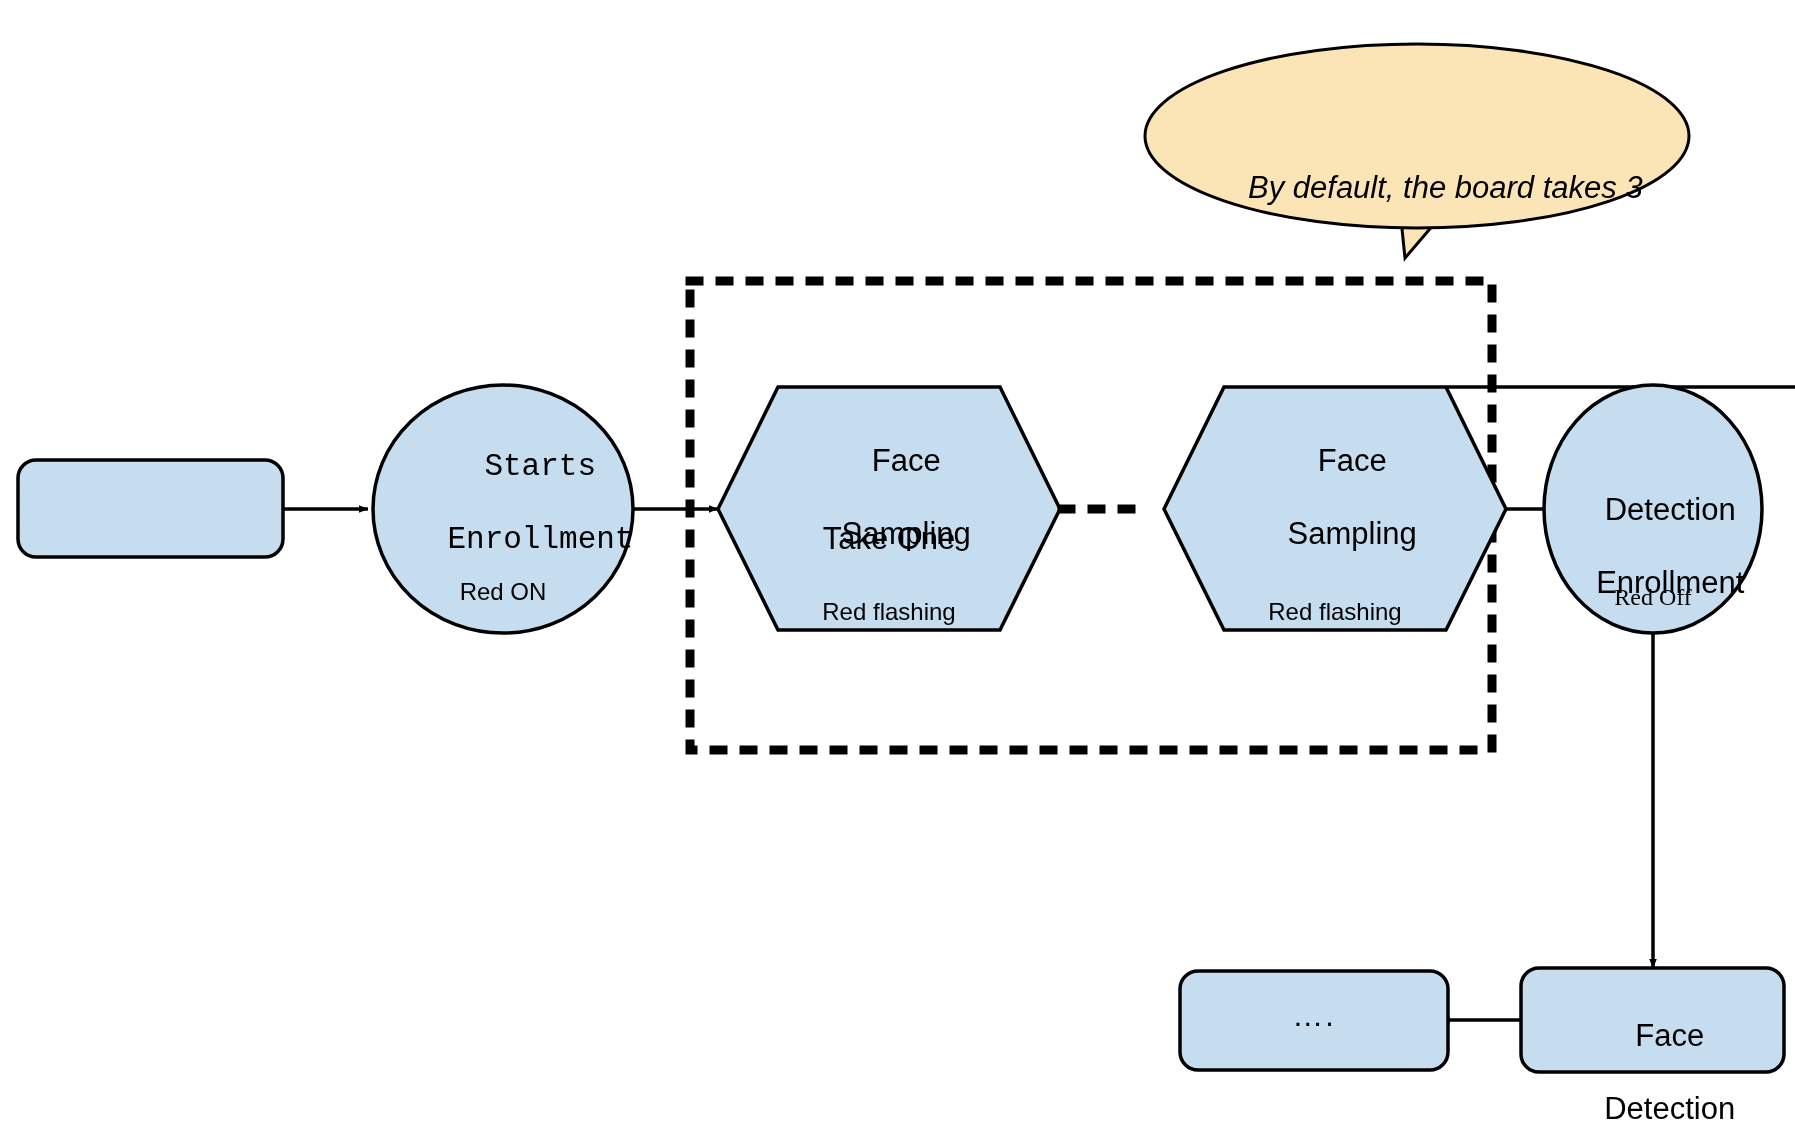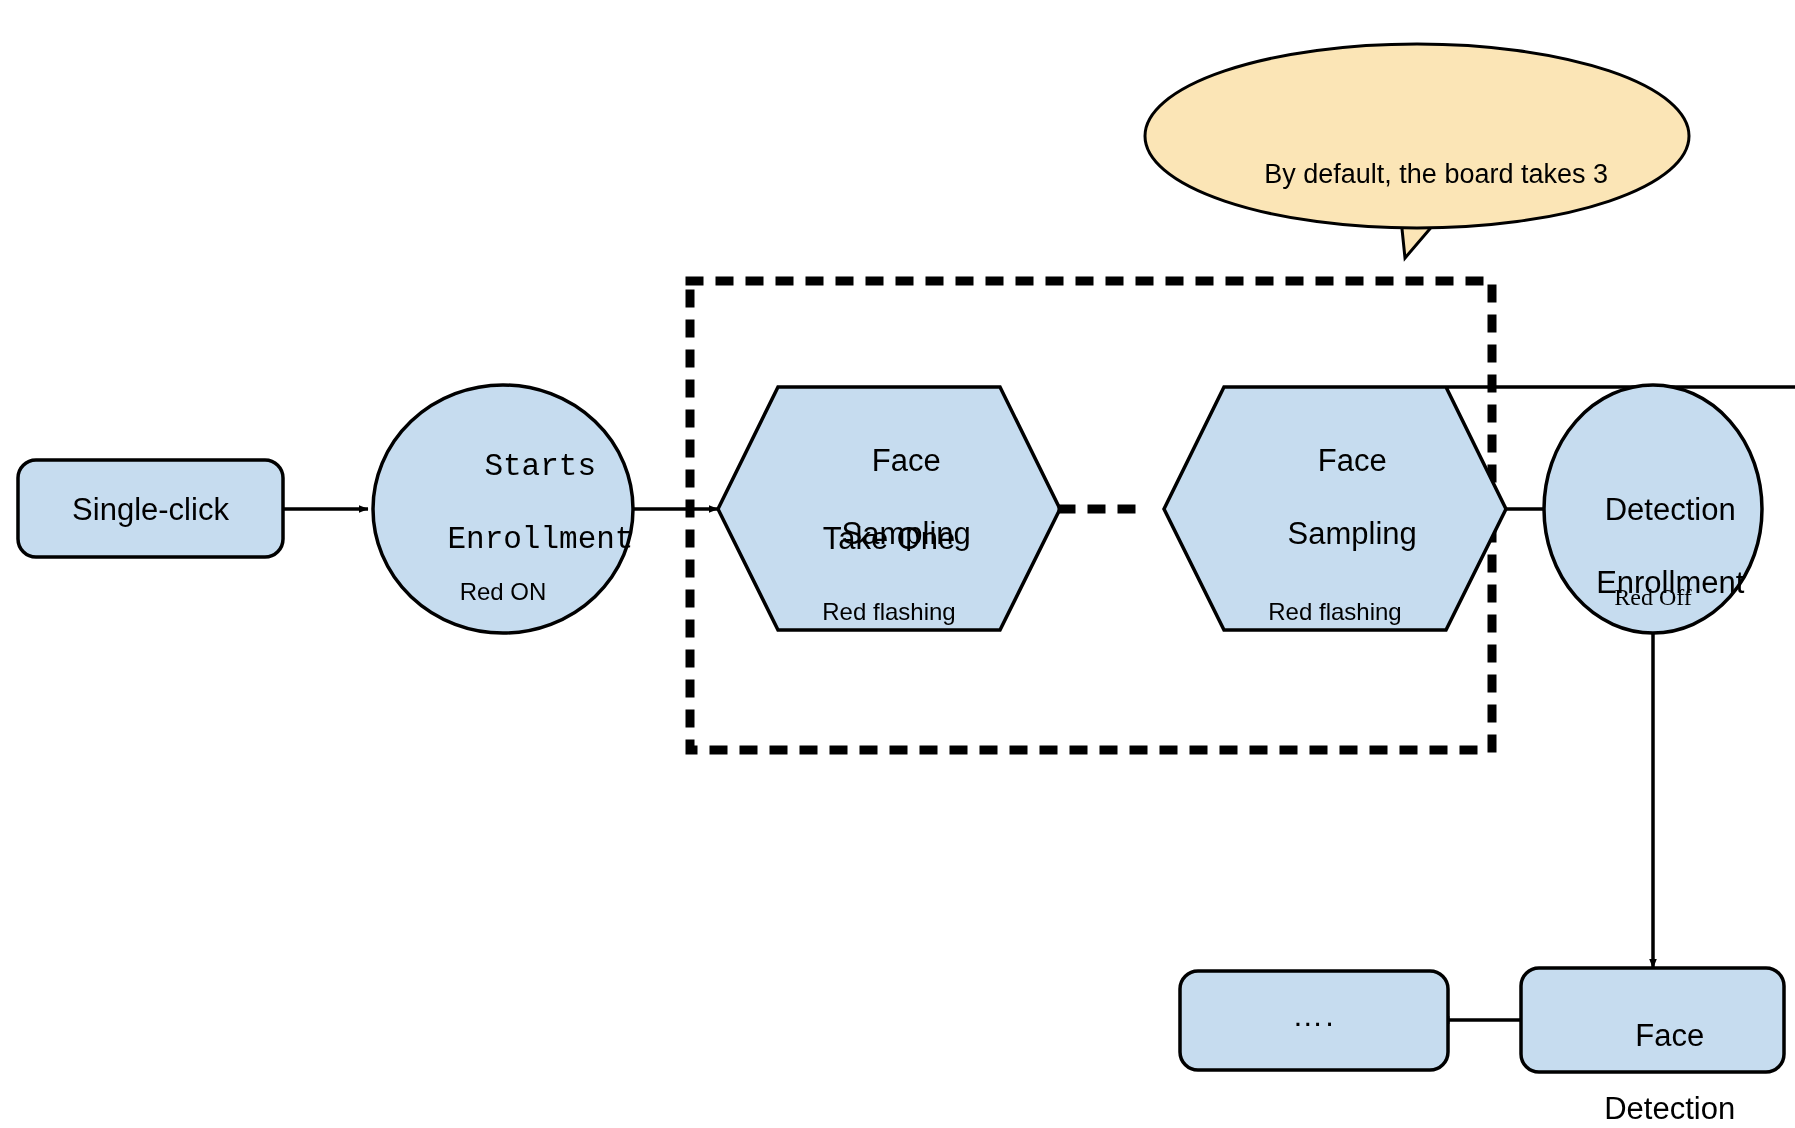--- a/index.html
+++ b/index.html
@@ -33,23 +33,24 @@
     pointer-events: none;
     color: #000000;
   }
   .t-main {
     font-size: 31px;
   }
   .t-small {
     font-size: 24px;
   }
   .t-callout {
-    font-size: 27px;
+    font-size: 31px;
     text-align: right;
     line-height: 1.33;
+    font-style: italic;
   }
   .t-dots {
     font-size: 31px;
     letter-spacing: 2px;
   }
 </style>
 </head>
 <body>
 
 <div id="canvas">
@@ -86,21 +87,20 @@
     <rect x="1521" y="968" width="263" height="104" rx="18" ry="18" fill="#c6dcef" stroke="#000000" stroke-width="3.5"></rect>
 
     <line x1="1521" y1="1020" x2="1440" y2="1020" stroke="#000000" stroke-width="3.5" marker-end="url(#arrowhead)"></line>
 
     <rect x="1180" y="971" width="268" height="99" rx="18" ry="18" fill="#c6dcef" stroke="#000000" stroke-width="3.5"></rect>
 
     <path d="M1398,190 L1405,258 L1470,182 Z" fill="#fbe5b6" stroke="#000000" stroke-width="3" stroke-linejoin="miter"></path>
     <ellipse cx="1417" cy="136" rx="272" ry="92" fill="#fbe5b6" stroke="#000000" stroke-width="3"></ellipse>
   </svg>
 
-  <div class="node-text t-main" style="left:18px; top:492px; width:265px;">Single-click</div>
 
   <div class="node-text t-main" style="left:373px; top:412px; width:260px;font-family:Liberation Mono, monospace;">
     <span>Starts</span><br>
     <span>Enrollment</span>
   </div>
   <div class="node-text t-small" style="left:373px; top:578px; width:260px;">Red ON</div>
 
   <div class="node-text t-main" style="left:750px; top:406px; width:278px;">
     <span>Face</span><br>
     <span>Sampling</span>

